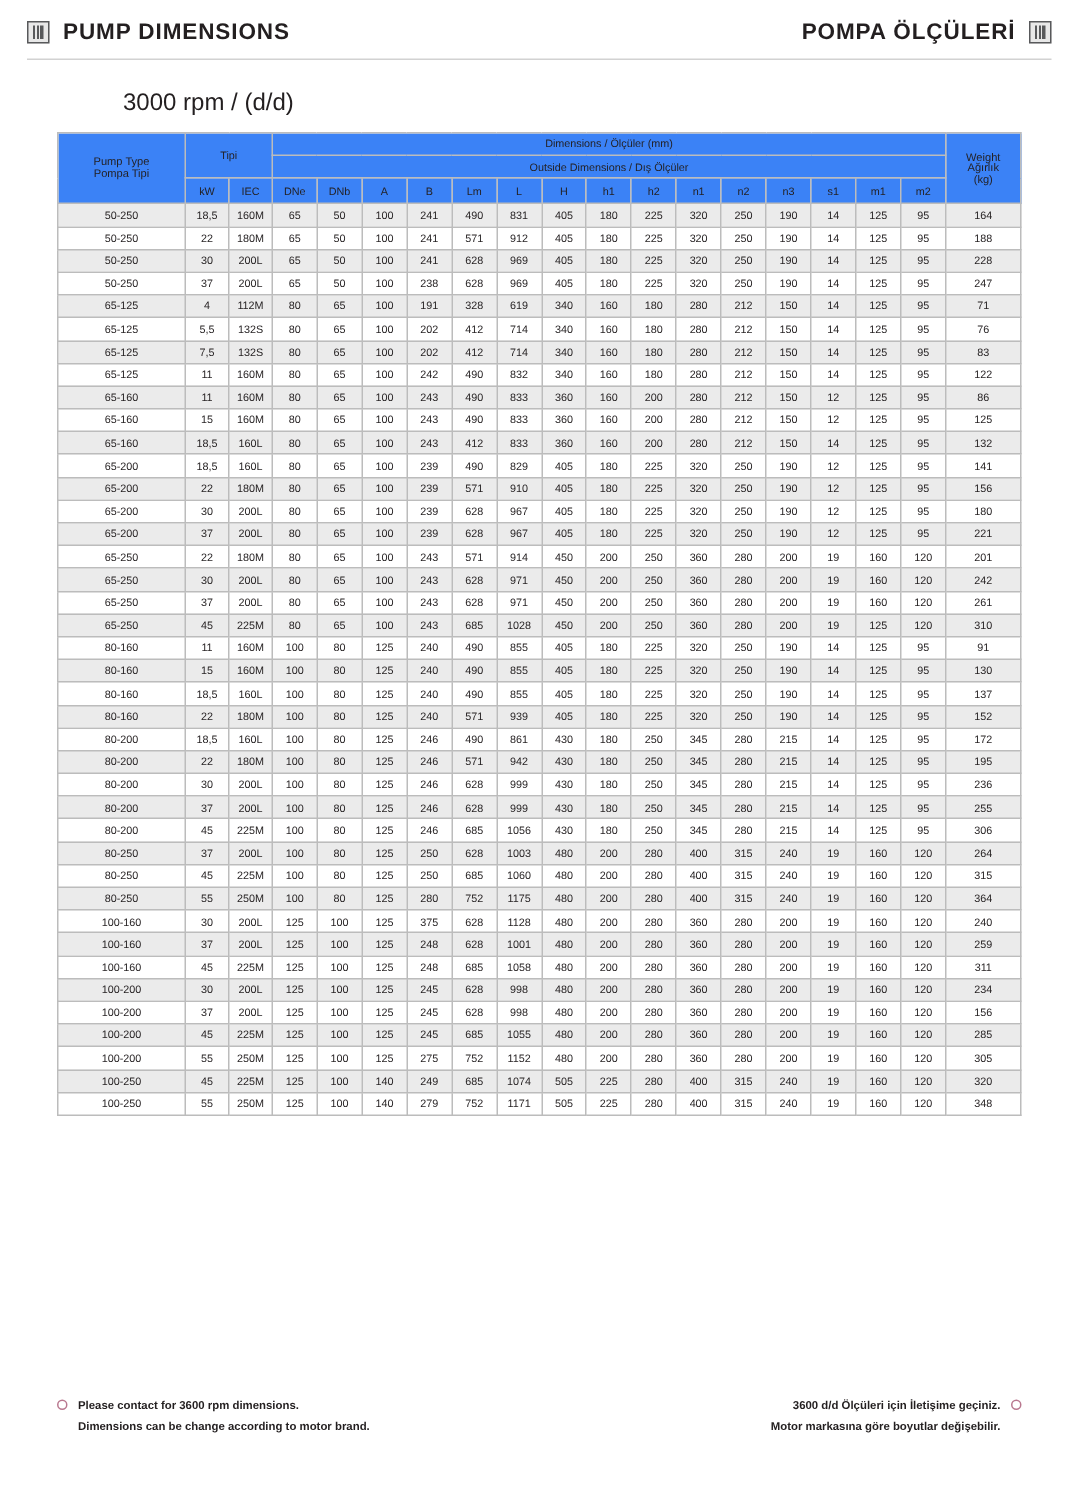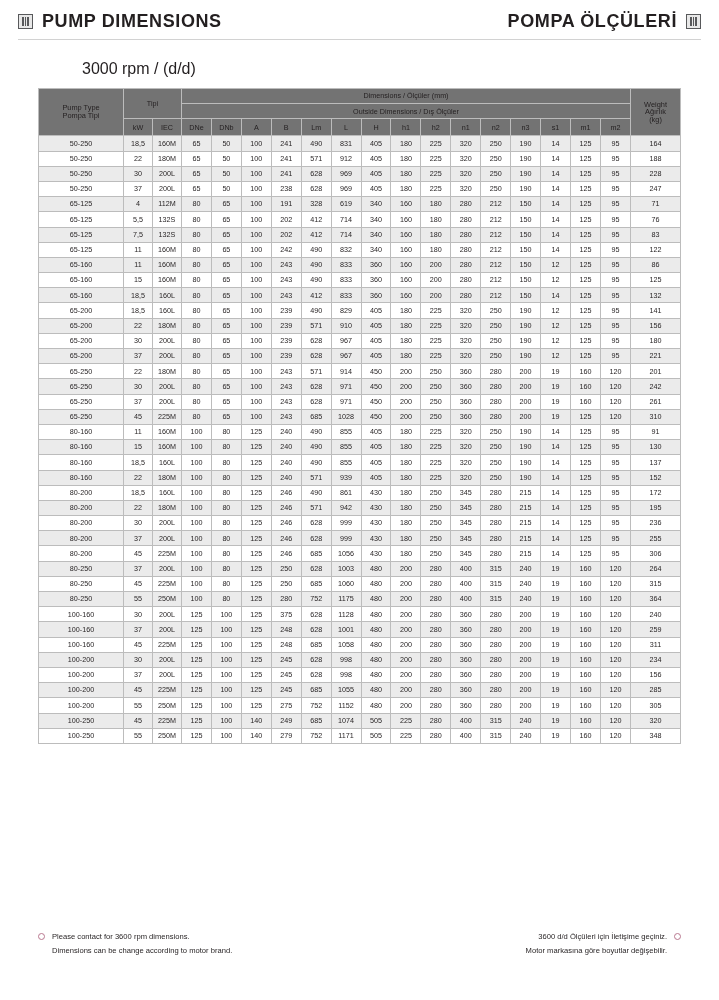--- a/index.html
+++ b/index.html
@@ -24,21 +24,21 @@
     justify-content: space-between;
     padding: 8px 18px 0 18px;
     height: 34px;
   }
   .header-left, .header-right {
     display: flex;
     align-items: center;
     gap: 9px;
   }
   .header-title {
-    font-size: 18px;
+    font-size: 15px;
     font-weight: bold;
     letter-spacing: 0.6px;
     color: #231f20;
   }
   .logo-box {
     width: 15px; height: 15px;
     border: 1px solid #58595b;
     background: #e8e8e8;
     display: flex; align-items: center; justify-content: center;
   }
@@ -76,21 +76,21 @@
   table.dims th, table.dims td {
     border: 1px solid #bcbcbc;
     text-align: center;
     vertical-align: middle;
     padding: 0;
     height: 15.2px;
     line-height: 1.05;
     font-weight: normal;
   }
   thead th {
-    background: #737373;
+    background: #3b82f6;
     font-size: 7.2px;
     color: #231f20;
   }
   thead th.sub {
     height: 17px;
   }
   th.pumptype {
     width: 85px;
     font-size: 7.4px;
     line-height: 1.45;
@@ -114,20 +114,21 @@
     left: 0; right: 0;
     bottom: 42px;
     padding: 0 38px;
     font-size: 7.6px;
     color: #231f20;
   }
   .footer-row {
     display: flex;
     justify-content: space-between;
     align-items: flex-start;
+    font-weight: bold;
   }
   .fcol-left { display: flex; gap: 7px; align-items: flex-start; }
   .fcol-right { display: flex; gap: 7px; align-items: flex-start; text-align: right; }
   .fline { line-height: 1.85; }
   .circ {
     display: inline-block;
     width: 7px; height: 7px;
     border: 1px solid #b9788f;
     border-radius: 50%;
     margin-top: 3px;

